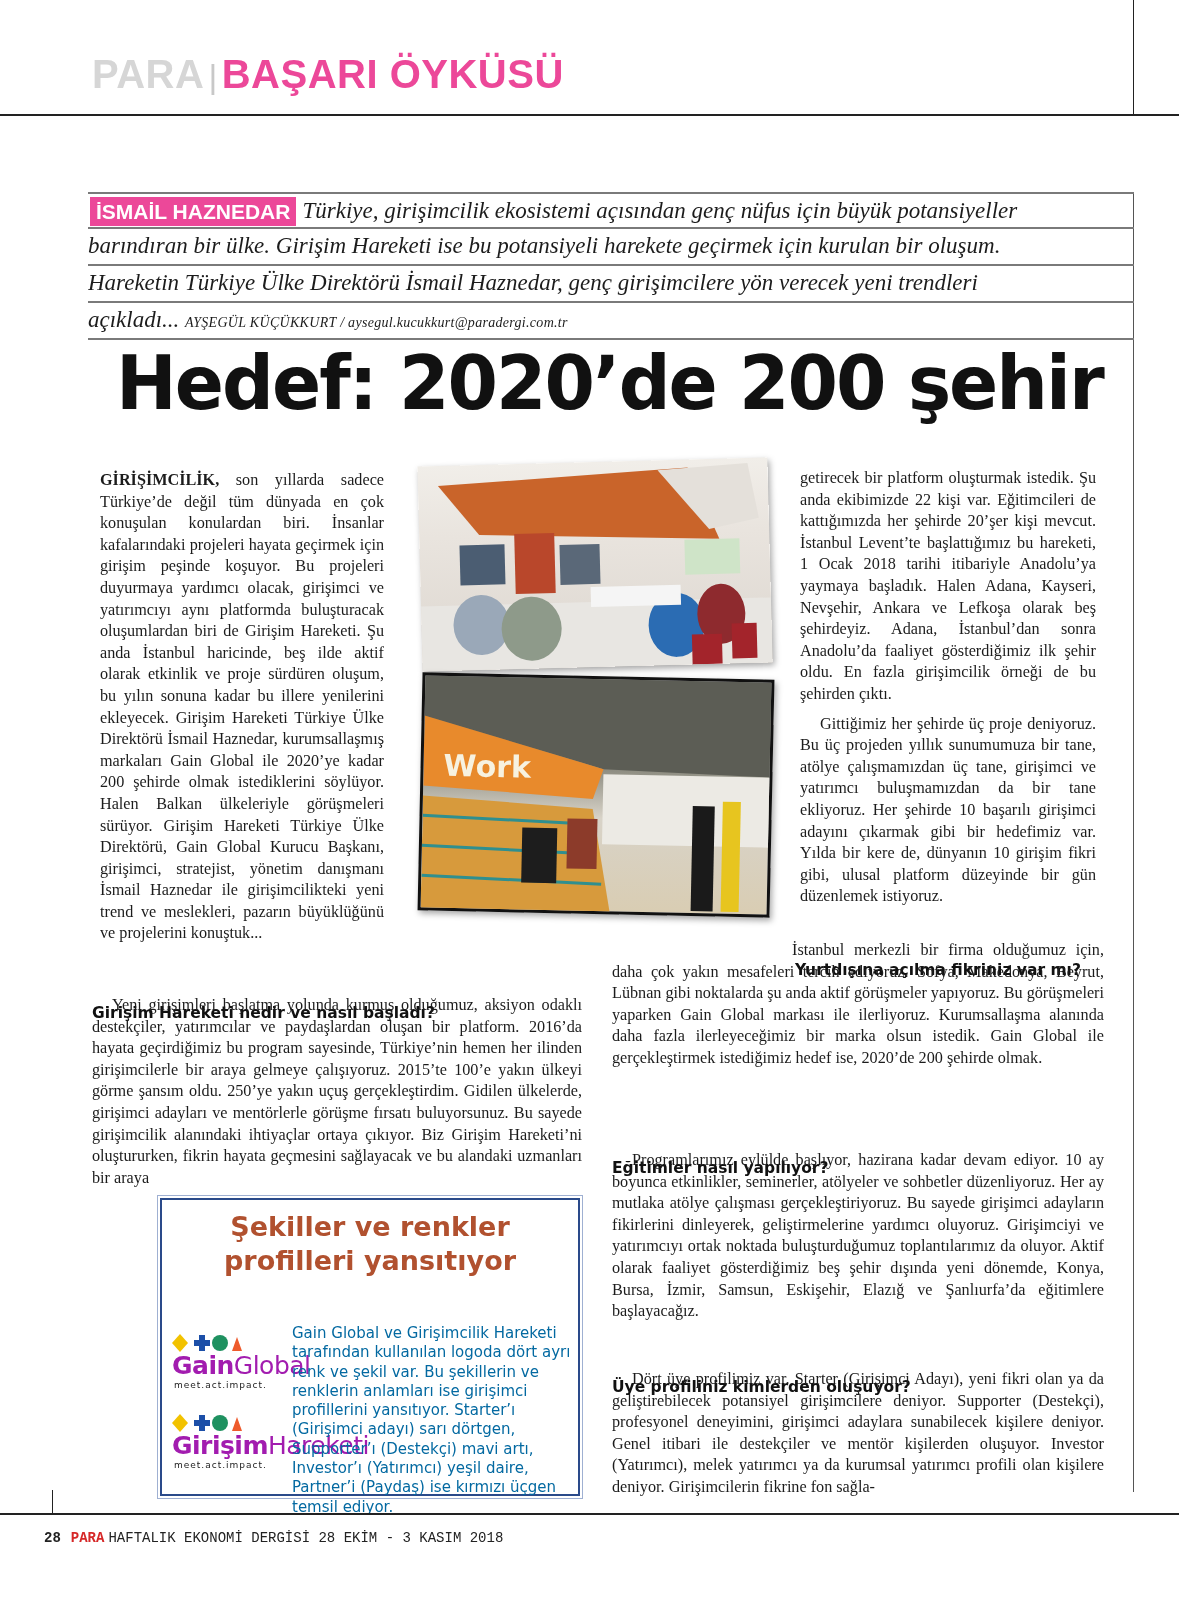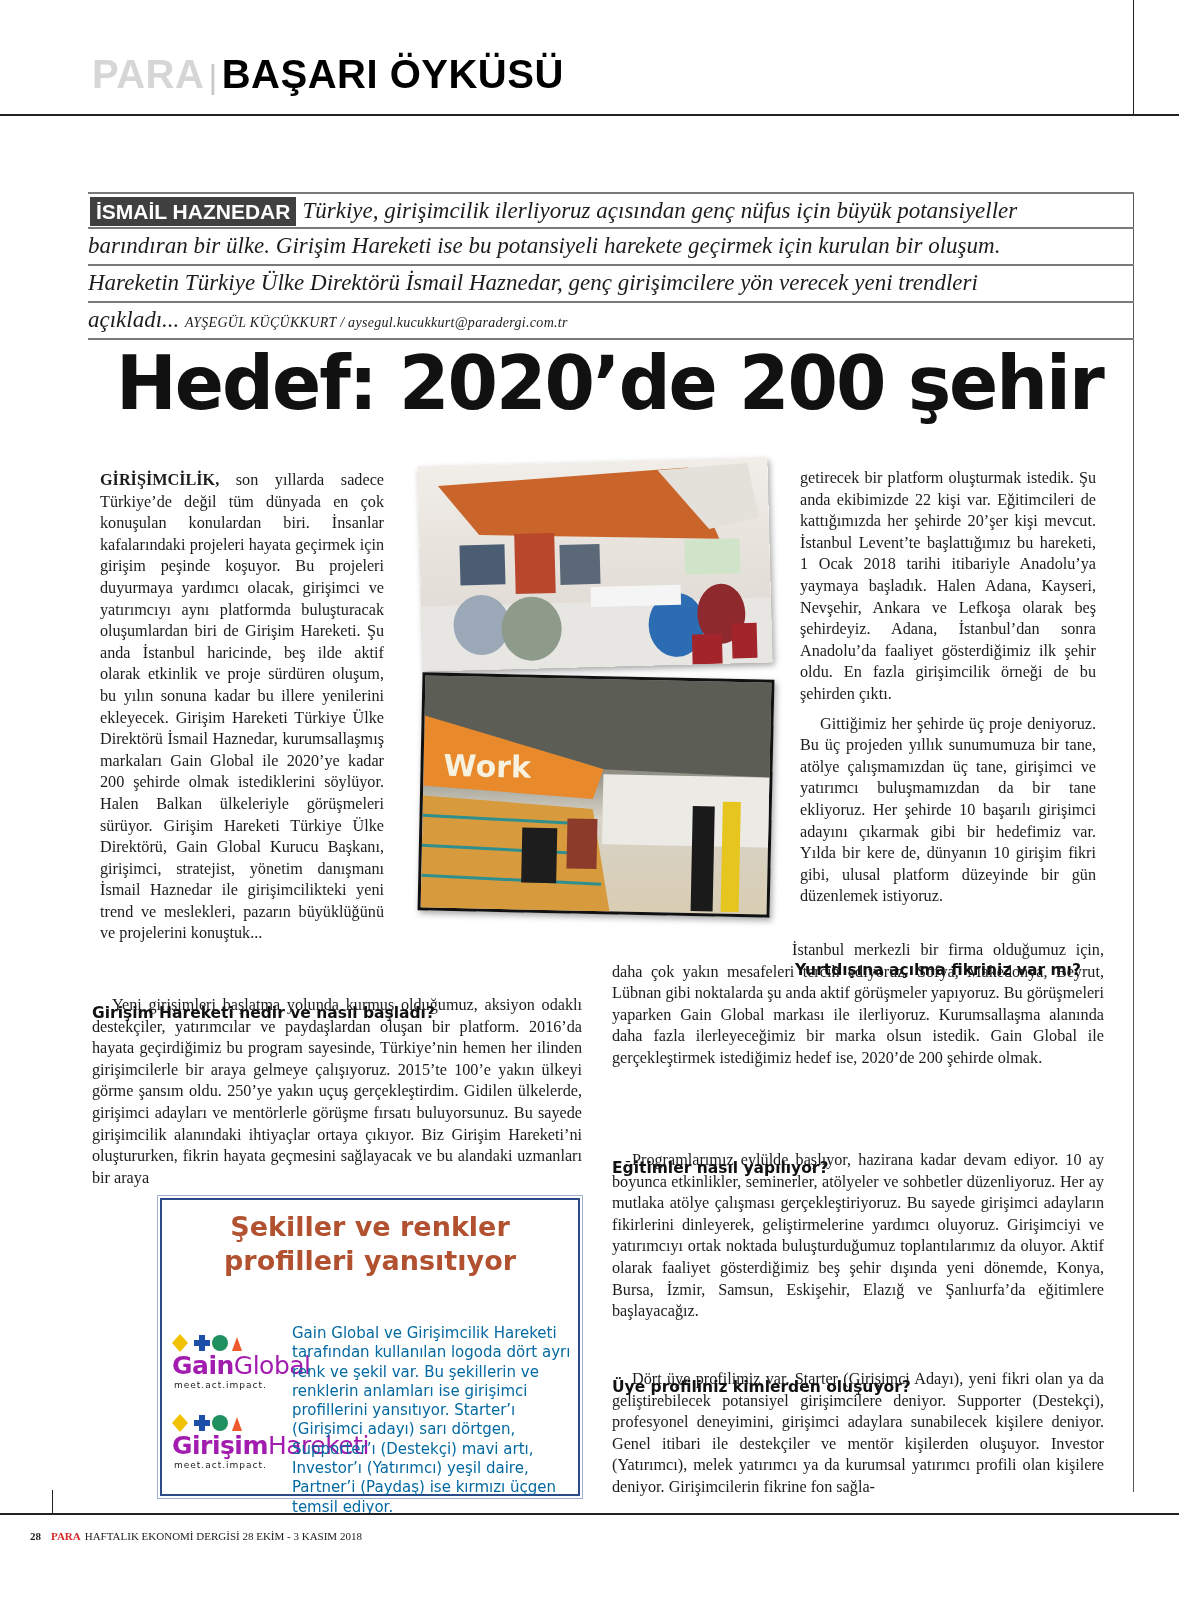--- a/index.html
+++ b/index.html
@@ -3,26 +3,26 @@
 <meta charset="utf-8">
 <style>
   * { box-sizing: border-box; margin: 0; padding: 0; }
   html, body { width: 1179px; height: 1599px; background: #ffffff; overflow: hidden; }
   body { position: relative; font-family: "Liberation Serif", serif; color: #1c1c1c; }
 
   .rule { position: absolute; background: #222; }
   .section-header { position: absolute; left: 92px; top: 52px; font-family: "Liberation Sans", sans-serif; font-weight: bold; font-size: 40px; letter-spacing: 0.5px; }
   .section-header .para { color: #d6d6d6; font-weight: bold; }
   .section-header .sep { color: #c8c8c8; font-weight: normal; margin: 0 4px; font-size: 34px; }
-  .section-header .title { color: #000000; }
+  .section-header .title { color: #ec4899; }
 
   .intro { position: absolute; left: 88px; top: 192px; width: 1046px; }
   .intro-line { height: 37px; border-bottom: 2px solid #7a7a7a; font-style: italic; font-size: 23px; line-height: 34px; white-space: nowrap; overflow: hidden; font-family: "Liberation Serif", serif; transform-origin: left; }
   .intro-line:first-child { border-top: 2px solid #7a7a7a; }
-  .name-tag { display: inline-block; background: #404040; color: #fff; font-style: normal; font-family: "Liberation Sans", sans-serif; font-weight: bold; font-size: 21px; padding: 0 6px; line-height: 29px; margin: 3px 6px 0 2px; vertical-align: top; }
+  .name-tag { display: inline-block; background: #ec4899; color: #fff; font-style: normal; font-family: "Liberation Sans", sans-serif; font-weight: bold; font-size: 21px; padding: 0 6px; line-height: 29px; margin: 3px 6px 0 2px; vertical-align: top; }
   .byline { font-size: 14px; font-style: italic; letter-spacing: 0.3px; }
 
   .headline { position: absolute; left: 116px; top: 340px; font-family: "DejaVu Sans", sans-serif; font-weight: bold; font-size: 74px; letter-spacing: -2px; color: #111; transform: scaleX(0.98); transform-origin: left; }
 
   .col { position: absolute; font-size: 16.2px; line-height: 21.6px; text-align: justify; }
   .col p { margin: 8px; }
   .col .lead { font-weight: bold; }
   .indent { text-indent: 20px; margin-top: 13px; }
   .subhead { position: absolute; font-family: "DejaVu Sans", sans-serif; font-weight: bold; font-size: 15.5px; color: #111; margin-top: 44px; }
 
@@ -33,37 +33,37 @@
   .box { position: absolute; left: 160px; top: 1198px; width: 420px; height: 298px; border: 2px solid #2a4a8a; outline: 1px solid #9fb0d2; outline-offset: 2px; background: #fff; }
   .box-title { position: absolute; left: 0; width: 100%; text-align: center; top: 10px; font-family: "DejaVu Sans", sans-serif; font-weight: bold; font-size: 27px; line-height: 34px; color: #b1512f; }
   .box-text { position: absolute; left: 130px; top: 124px; width: 285px; font-family: "DejaVu Sans", sans-serif; font-size: 15px; line-height: 19.3px; color: #0369a1; }
   .logo { position: absolute; left: 10px; }
   .logo .shapes { display: flex; align-items: center; gap: 2px; height: 18px; }
   .logo .brand { font-family: "DejaVu Sans", sans-serif; font-size: 25px; color: #a21caf; line-height: 28px; letter-spacing: -0.5px; white-space: nowrap; }
   .logo .brand b { font-weight: bold; }
   .logo .brand span.light { font-weight: normal; }
   .logo .tag { font-family: "DejaVu Sans", sans-serif; font-size: 9px; letter-spacing: 1px; color: #222; margin-left: 2px; }
 
-  .footer { position: absolute; left: 30px; top: 1530px; font-family: Liberation Serif, serif; font-size: 11px; color: #222; white-space: nowrap; }
+  .footer { position: absolute; left: 44px; top: 1530px; font-family: Liberation Mono, monospace; font-size: 14px; color: #222; white-space: nowrap; }
   .footer .page { font-weight: bold; margin-right: 10px; }
   .footer .brand { color: #d62828; font-weight: bold; margin-right: 4px; }
 </style>
 </head>
 <body>
 
 <div class="section-header">
   <span class="para">PARA</span><span class="sep">|</span><span class="title">BAŞARI ÖYKÜSÜ</span>
 </div>
 <div class="rule" style="left:0; top:114px; width:1179px; height:2px;"></div>
 <div class="rule" style="left:1133px; top:0; width:1px; height:115px;"></div>
 <div class="rule" style="left:1133px; top:192px; width:1px; height:1300px; background:#555;"></div>
 
 <div class="intro">
   <div class="intro-line">
-    <span class="name-tag">İSMAİL HAZNEDAR</span><span>Türkiye, girişimcilik ilerliyoruz açısından genç nüfus için büyük potansiyeller</span>
+    <span class="name-tag">İSMAİL HAZNEDAR</span><span>Türkiye, girişimcilik ekosistemi açısından genç nüfus için büyük potansiyeller</span>
   </div>
   <div class="intro-line"><span>barındıran bir ülke. Girişim Hareketi ise bu potansiyeli harekete geçirmek için kurulan bir oluşum.</span></div>
   <div class="intro-line"><span>Hareketin Türkiye Ülke Direktörü İsmail Haznedar, genç girişimcilere yön verecek yeni trendleri</span></div>
   <div class="intro-line"><span>açıkladı...</span> <span class="byline">AYŞEGÜL KÜÇÜKKURT / aysegul.kucukkurt@paradergi.com.tr</span></div>
 </div>
 
 <div class="headline">Hedef: 2020’de 200 şehir</div>
 
 <div class="col" style="left:92px; top:462px; width:300px;">
   <p><span class="lead">GİRİŞİMCİLİK,</span><span> son yıllarda sadece Türkiye’de değil tüm dünyada en çok konuşulan konulardan biri. İnsanlar kafalarındaki projeleri hayata geçirmek için girişim peşinde koşuyor. Bu projeleri duyurmaya yardımcı olacak, girişimci ve yatırımcıyı aynı platformda buluşturacak oluşumlardan biri de Girişim Hareketi. Şu anda İstanbul haricinde, beş ilde aktif olarak etkinlik ve proje sürdüren oluşum, bu yılın sonuna kadar bu illere yenilerini ekleyecek. Girişim Hareketi Türkiye Ülke Direktörü İsmail Haznedar, kurumsallaşmış markaları Gain Global ile 2020’ye kadar 200 şehirde olmak istediklerini söylüyor. Halen Balkan ülkeleriyle görüşmeleri sürüyor. Girişim Hareketi Türkiye Ülke Direktörü, Gain Global Kurucu Başkanı, girişimci, stratejist, yönetim danışmanı İsmail Haznedar ile girişimcilikteki yeni trend ve meslekleri, pazarın büyüklüğünü ve projelerini konuştuk...</span></p>

